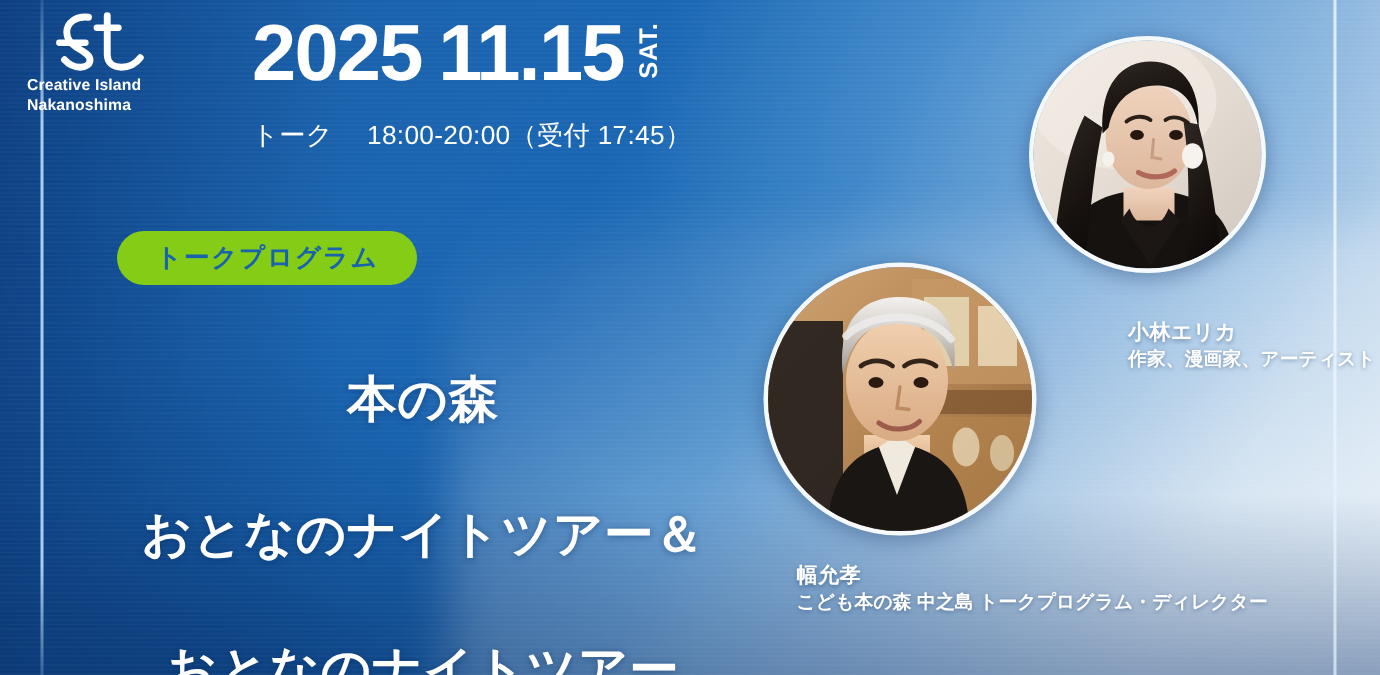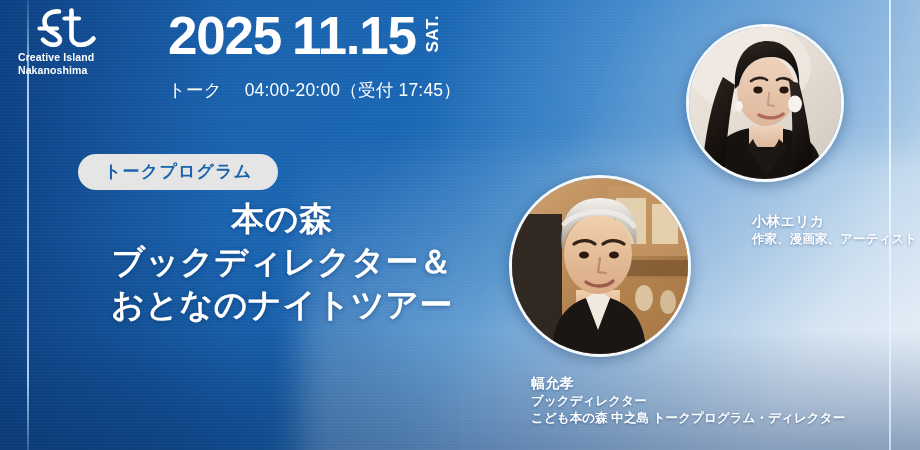--- a/index.html
+++ b/index.html
@@ -124,42 +124,42 @@
     color: #ffffff;
     white-space: nowrap;
   }
 
   
   .badge {
     position: absolute;
     left: 78px; top: 154px;
     padding: 6px 26px 7px;
     border-radius: 999px;
-    background: #e5e5e5;
+    background: #84cc16;
     color: #1763ae;
     font-size: 17px;
     font-weight: bold;
     letter-spacing: 1.2px;
     white-space: nowrap;
   }
 
   
   .title {
     position: absolute;
     left: 62px; top: 198px;
     width: 440px;
     text-align: center;
     font-size: 33px;
     font-weight: bold;
     line-height: 1.30;
     letter-spacing: .5px;
     color: #ffffff;
     text-shadow: 0 1px 5px rgba(6,40,90,.45);
   }
-  .title .ln { display: block; white-space: nowrap; }
+  .title .ln { display: block; white-space: nowrap; margin-top: 47px; }
 
   
   .portrait {
     position: absolute;
     border-radius: 50%;
     overflow: hidden;
     border: 3px solid rgba(255,255,255,.93);
     box-shadow: 0 3px 14px rgba(5,35,80,.35);
   }
   .p-erika { left: 686px; top: 24px;  width: 152px; height: 152px; }
@@ -219,27 +219,27 @@
       </svg>
     </span>
     <div class="logo-text">Creative Island
 Nakanoshima</div>
   </div>
 
   <div class="date-row">
     <div class="date-main"><span class="yy">2025</span><span>11.15</span></div>
     <div class="date-dow">SAT.</div>
   </div>
-  <div class="time-line">トーク　 04:00-20:00（受付 17:45）</div>
+  <div class="time-line">トーク　 18:00-20:00（受付 17:45）</div>
 
   <div class="badge">トークプログラム</div>
 
   <div class="title">
     <span class="ln">本の森</span>
-    <span class="ln">ブックディレクター＆</span>
+    <span class="ln">おとなのナイトツアー＆</span>
     <span class="ln">おとなのナイトツアー</span>
   </div>
 
   <div class="portrait p-erika">
     <svg viewBox="0 0 152 152" preserveAspectRatio="xMidYMid slice" aria-hidden="true">
       <defs>
         <linearGradient id="eBg" x1="0" y1="0" x2="1" y2="1">
           <stop offset="0%" stop-color="#efe8e0"></stop>
             <stop offset="55%" stop-color="#e3dbd2"></stop>
             <stop offset="100%" stop-color="#cfc6bc"></stop>
@@ -316,18 +316,17 @@
     </svg>
   </div>
 
   <div class="cap cap-erika">
     <div class="nm">小林エリカ</div>
     <div class="rl">作家、漫画家、アーティスト</div>
   </div>
 
   <div class="cap cap-haba">
     <div class="nm">幅允孝</div>
-    <div class="rl">ブックディレクター</div>
     <div class="rl">こども本の森 中之島 トークプログラム・ディレクター</div>
   </div>
 
 
 </div>
 
 </body></html>

